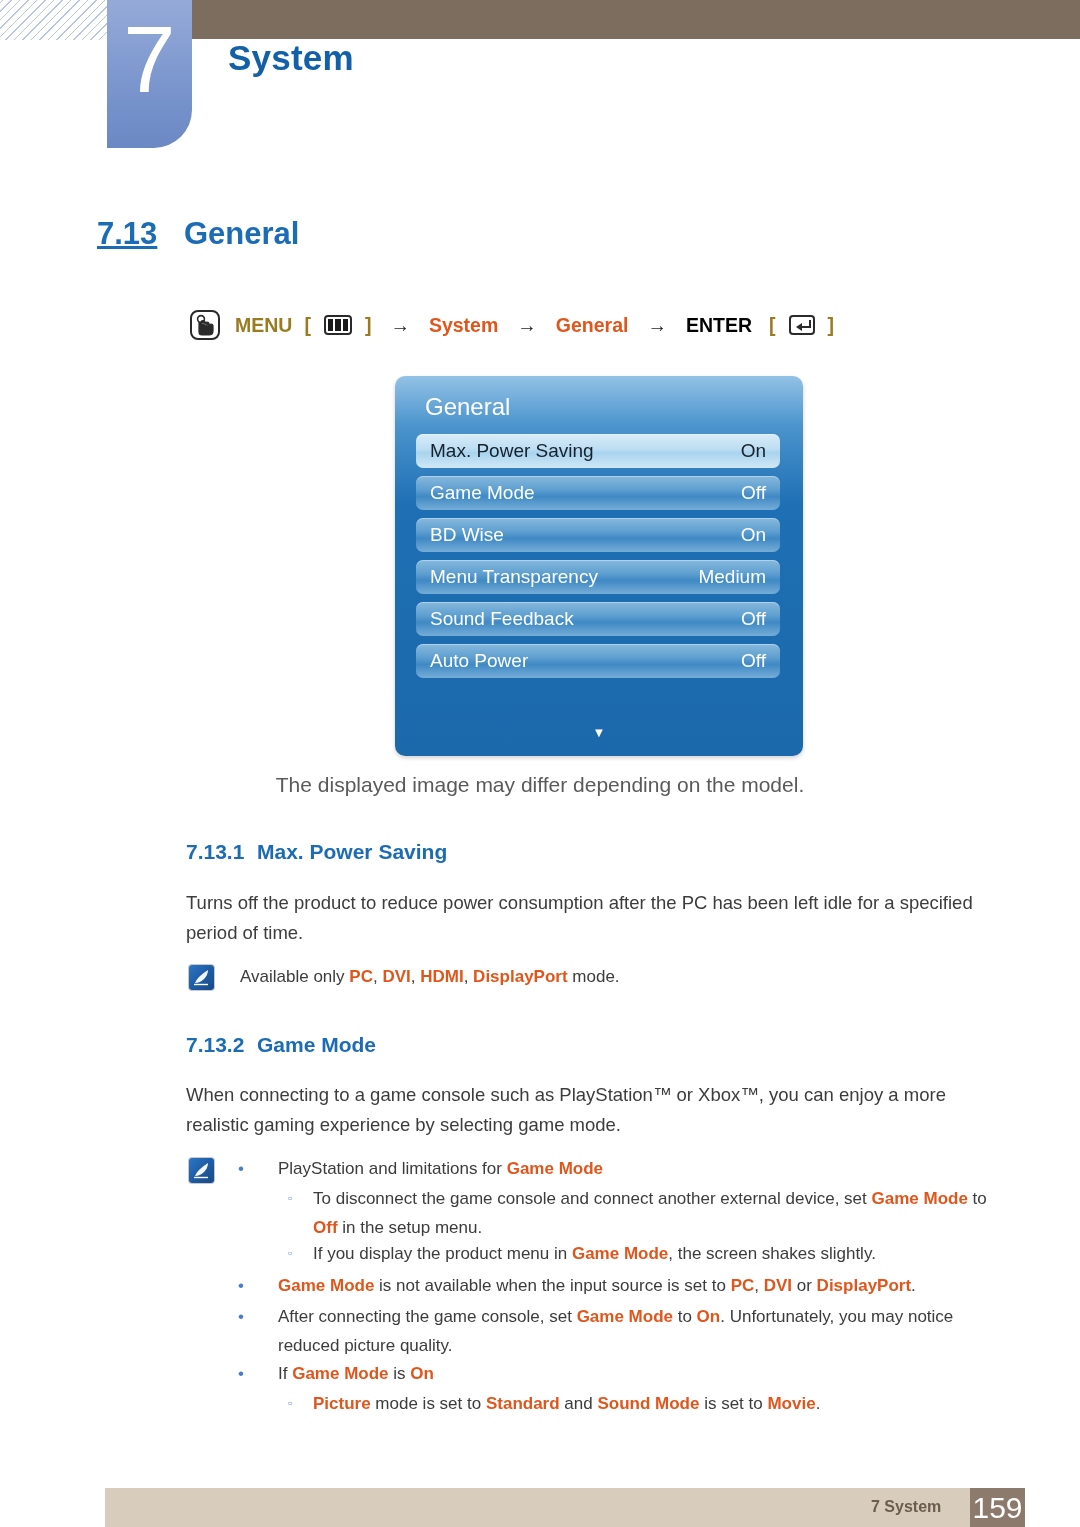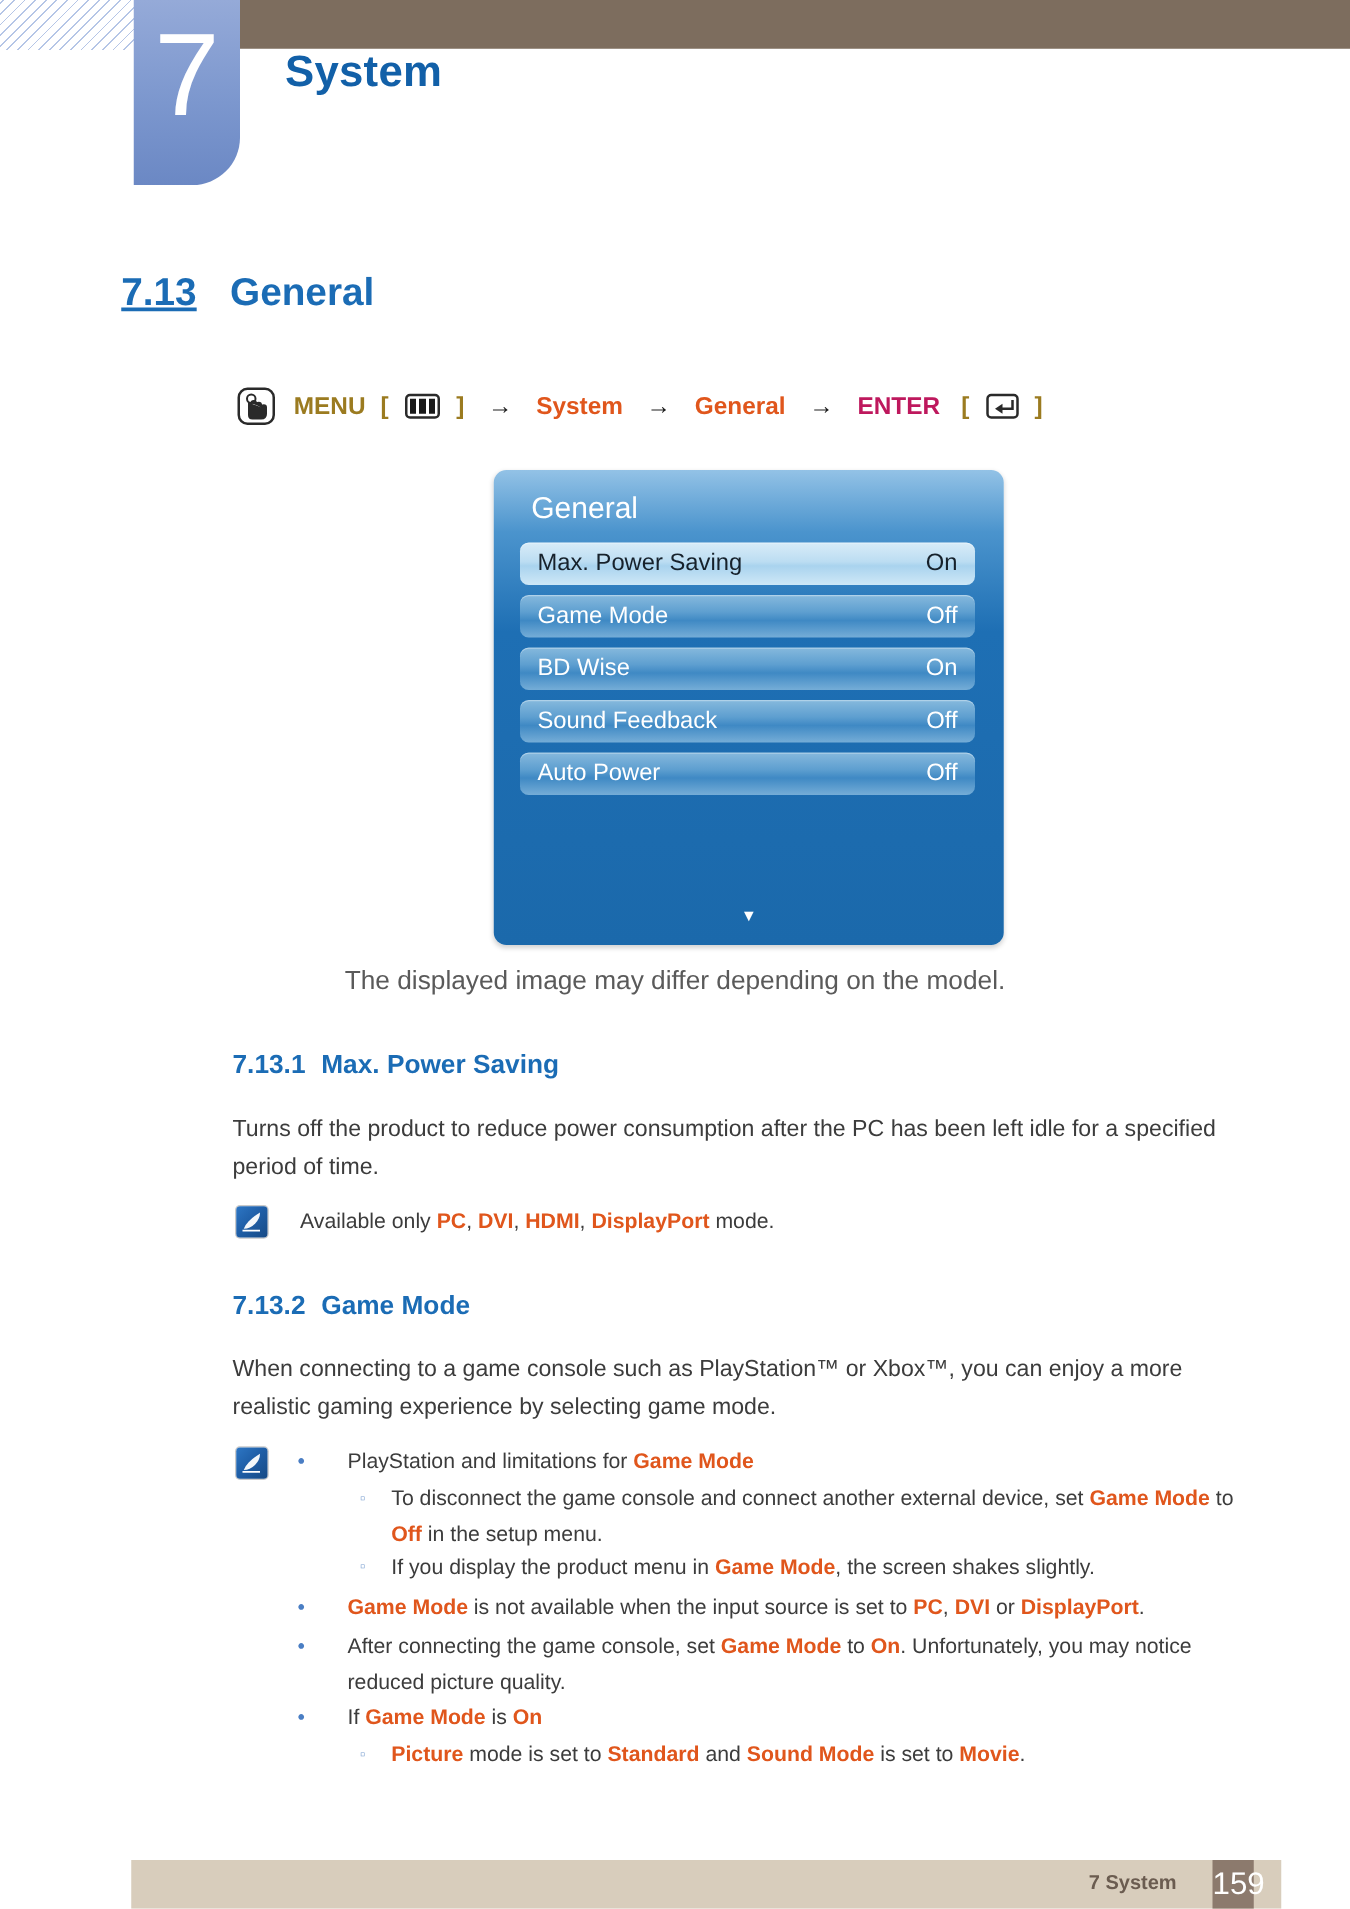--- a/index.html
+++ b/index.html
@@ -92,21 +92,21 @@
     margin-right: 3px;
     vertical-align: middle;
     box-sizing: border-box;
     background: #fff;
   }
   .hand-icon svg { position: absolute; left: 2px; top: 1px; }
   .mp-menu { color: #9b7b20; }
   .mp-brk  { color: #9b7b20; }
   .mp-arrow{ color: #1a1a1a; padding: 0 7px; font-weight: 700; }
   .mp-orange { color: #e0561c; }
-  .mp-enter { color: #be185d; text-align: center; }
+  .mp-enter { color: #000000; text-align: center; }
   .keyicon {
     display: inline-block;
     width: 28px; height: 20px;
     border: 2px solid #2a2a2a;
     border-radius: 4px;
     position: relative;
     vertical-align: middle;
     box-sizing: border-box;
     margin: 0 1px;
     background: #fff;
@@ -245,24 +245,24 @@
     right: 1080px - 1025px + 60px;
     top: 1498px;
     font-size: 16px;
     color: #6b5c50;
     font-weight: 700;
     text-align: center;
   }
   .footer-pagebox {
     position: absolute;
     left: 970px; top: 1488px;
-    width: 33px; height: 39px;
+    width: 55px; height: 39px;
     background: #8c7a6d;
     color: #ffffff;
-    font-size: 25px;
+    font-size: 30px;
     line-height: 39px;
     text-align: center;
     font-weight: 400;
   }
 </style>
 </head>
 <body>
 
 <div class="hatch"></div>
 <div class="brownbar"></div>
@@ -312,20 +312,24 @@
       </div>
       <div class="osd-row">
         <span>Game Mode</span>
         <span>Off</span>
       </div>
       <div class="osd-row">
         <span>BD Wise</span>
         <span>On</span>
       </div>
       <div class="osd-row">
+        <span>Menu Transparency</span>
+        <span>Medium</span>
+      </div>
+      <div class="osd-row">
         <span>Sound Feedback</span>
         <span>Off</span>
       </div>
       <div class="osd-row">
         <span>Auto Power</span>
         <span>Off</span>
       </div>
     </div>
   <div class="osd-caret">▼</div>
 </div>

